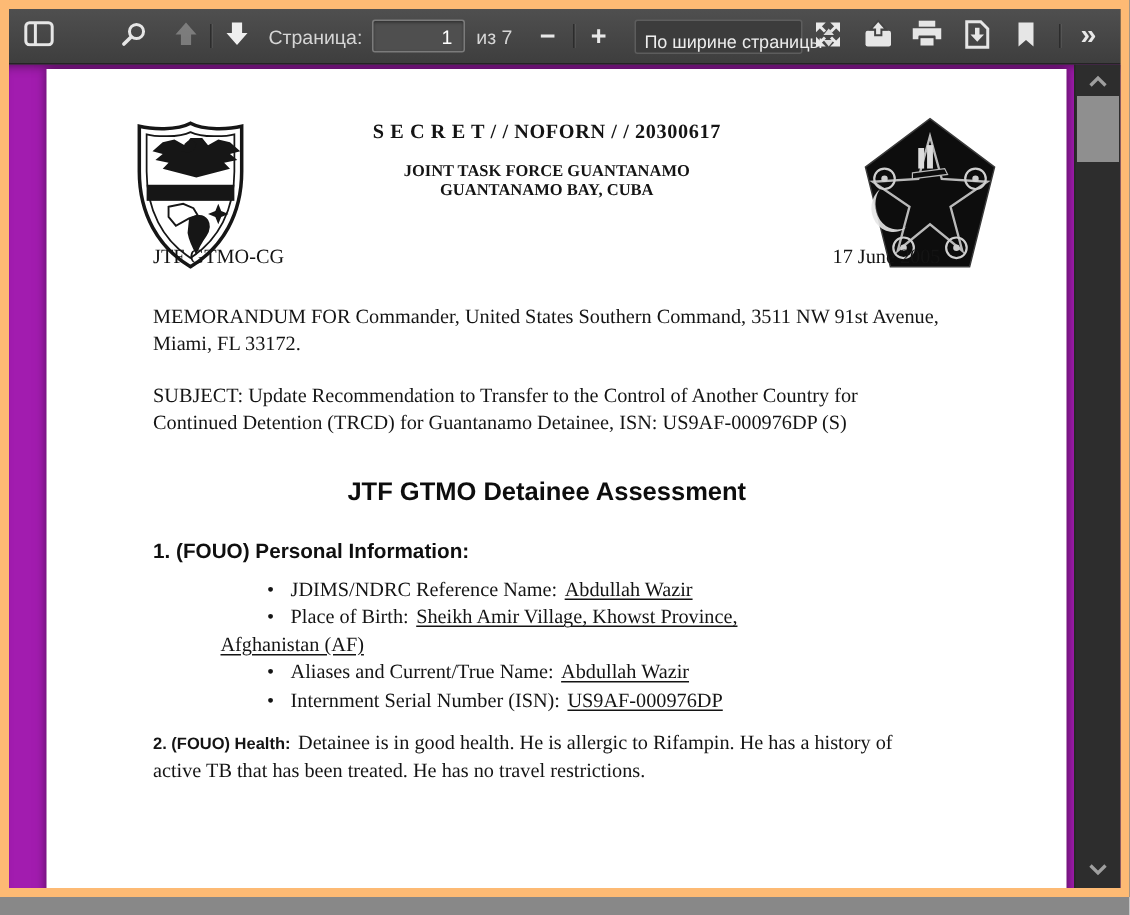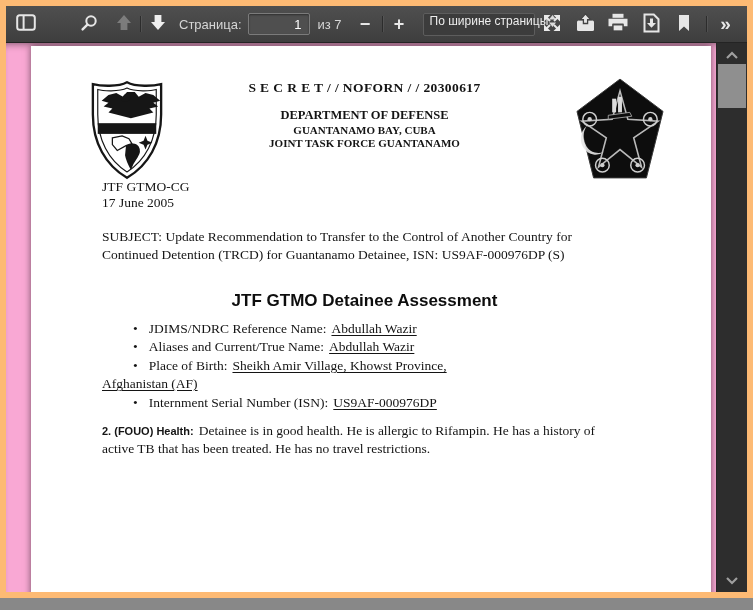--- a/index.html
+++ b/index.html
@@ -25,30 +25,30 @@
   .page-input{
     margin-left:6px; width:62px; height:22px; background:#4f4f4f;
     border:1px solid #7b7b7b; border-radius:2px; color:#fff; text-align:right;
     padding:0 7px; font-size:13px; font-family:"Liberation Sans",sans-serif;
     box-shadow:inset 0 1px 2px rgba(0,0,0,.4); flex:0 0 auto;
   }
   .glyph-btn{ color:#e8e8e8; font-size:18px; font-weight:bold; line-height:1; }
   .zoom-select{
     margin-left:10px; width:112px; height:23px; background:#3c3c3c;
     border:1px solid #5d5d5d; border-radius:2px; color:#ededed; font-size:12px;
-    display:flex; align-items:flex-start; justify-content:space-between;
+    display:flex; align-items:flex-end; justify-content:space-between;
     padding:0 4px 0 6px; cursor:pointer; white-space:nowrap; flex:0 0 auto;
   }
   .more-btn{ color:#e8e8e8; font-size:19px; font-weight:bold; width:32px; }
   .m-l4{margin-left:4px;} .m-l6{margin-left:6px;} .m-l8{margin-left:8px;}
   .m-l10{margin-left:10px;} .m-l36{margin-left:36px;}
   
   .viewer{
     position:absolute; top:37px; left:0; right:0; bottom:0; overflow:hidden;
-    background:#f9a8d4; box-shadow:inset 0 6px 8px -6px rgba(0,0,0,.6);
+    background:#a21caf; box-shadow:inset 0 6px 8px -6px rgba(0,0,0,.6);
   }
   .page{
     position:absolute; left:25px; top:3px; width:680px; height:660px;
     background:#fff; box-shadow:0 0 7px rgba(0,0,0,.55);
   }
   
   .scrollbar{
     position:absolute; top:0; right:0; bottom:0; width:31px;
     background:#2d2d2d; border-left:1px solid #262626;
   }
@@ -63,33 +63,33 @@
     font-family:"Liberation Serif","DejaVu Serif",serif;
     font-size:13.5px; color:#141414;
   }
   .seal{ position:absolute; }
   .seal-left{ left:57px; top:33px; }
   .seal-right{ left:544px; top:31px; }
   .cls{ text-align:center; font-weight:bold; font-size:13.5px; letter-spacing:.4px; }
   .org{ margin-top:12px; text-align:center; font-weight:bold; }
   .org-main{ font-size:12.5px; margin-bottom:1px; }
   .org-sub{ font-size:11px; line-height:13px; }
-  .meta-row{ display:flex; justify-content:space-between; margin-top:29px;flex-direction:column; }
+  .meta-row{ display:flex; justify-content:space-between; margin-top:29px; }
   .memo{ margin-top:23px; line-height:18px; }
   .subject{ margin-top:17px; line-height:18px; }
   .title{
     margin-top:27px; text-align:center; font-family:"Liberation Sans",sans-serif;
     font-weight:bold; font-size:17px; color:#0d0d0d;
   }
   .photo{ float:right; width:107px; height:135px; margin:3px 0 8px 14px; }
   .s-head{
     margin-top:22px; font-family:"Liberation Sans",sans-serif;
     font-weight:bold; font-size:13.8px; color:#0f0f0f;
   }
-  .bullets{ margin-top:9px; line-height:18.4px; max-width:412px; }
+  .bullets{ margin-top:9px; line-height:18.4px; max-width:412px;margin-left:45px; }
   .bullet{ text-indent:31px; }
   .bullet .dot{ margin-right:11px; }
   .bullet .val{ margin-left:5px; text-decoration:underline; text-underline-offset:2px; }
   .health{ clear:right; margin-top:10px; line-height:18px; }
   .health .h-label{ font-family:"Liberation Sans",sans-serif; font-weight:bold; font-size:11px; margin-right:5px;}
   .s3{ margin-top:12px; }
 </style>
 </head>
 <body>
 
@@ -215,40 +215,41 @@
           <rect x="38" y="22" width="4" height="14" fill="#dcdcdc"></rect>
           <rect x="44" y="20" width="4" height="16" fill="#dcdcdc"></rect>
           <path d="M34 39 l22 -3 2 4 -24 3 z" fill="#0d0d0d" stroke="#bbb" stroke-width="0.8"></path>
         </svg>
       </div>
 
       <div class="doc">
         <div class="cls">S E C R E T / / NOFORN / / 20300617</div>
 
         <div class="org">
-          <div class="org-main">DEPARTMENT OF DEFENSE</div>
+          <div class="org-sub">JOINT TASK FORCE GUANTANAMO</div>
           <div class="org-sub">GUANTANAMO BAY, CUBA</div>
-          <div class="org-sub">JOINT TASK FORCE GUANTANAMO</div>
         </div>
 
         <div class="meta-row">
           <span>JTF GTMO-CG</span>
           <span>17 June 2005</span>
         </div>
 
+        <p class="memo">MEMORANDUM FOR Commander, United States Southern Command, 3511 NW 91st Avenue, Miami, FL 33172.</p>
         <p class="subject">SUBJECT:  Update Recommendation to Transfer to the Control of Another Country for Continued Detention (TRCD) for Guantanamo Detainee, ISN: US9AF-000976DP (S)</p>
 
         <h2 class="title">JTF GTMO Detainee Assessment</h2>
 
 
+        <h3 class="s-head">1.  (FOUO) Personal Information:</h3>
 
         <div class="bullets">
           <div class="bullet"><span class="dot">•</span><span>JDIMS/NDRC Reference Name:</span><span class="val">Abdullah Wazir</span></div>
+          <div class="bullet"><span class="dot">•</span><span>Place of Birth:</span><span class="val">Sheikh Amir Village, Khowst Province, Afghanistan (AF)</span></div>
           <div class="bullet"><span class="dot">•</span><span>Aliases and Current/True Name:</span><span class="val">Abdullah Wazir</span></div>
-          <div class="bullet"><span class="dot">•</span><span>Place of Birth:</span><span class="val">Sheikh Amir Village, Khowst Province, Afghanistan (AF)</span></div>
           <div class="bullet"><span class="dot">•</span><span>Internment Serial Number (ISN):</span><span class="val">US9AF-000976DP</span></div>
         </div>
 
         <p class="health"><span class="h-label">2.  (FOUO) Health:</span><span>Detainee is in good health.  He is allergic to Rifampin.  He has a history of active TB that has been treated.  He has no travel restrictions.</span></p>
 
       </div>
     </div>
 
     <div class="scrollbar">
       <div class="scroll-btn up">

